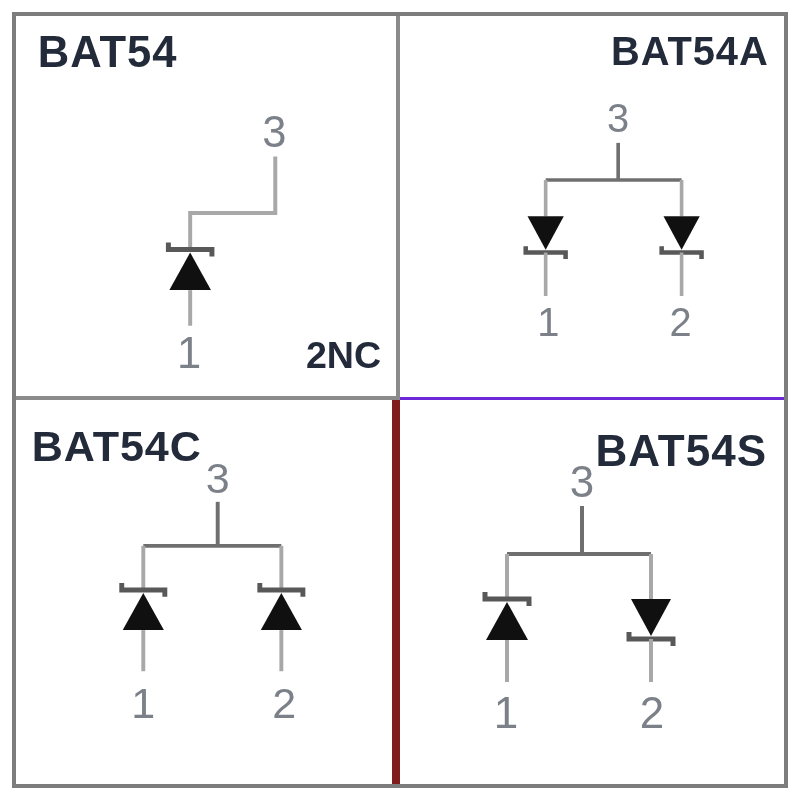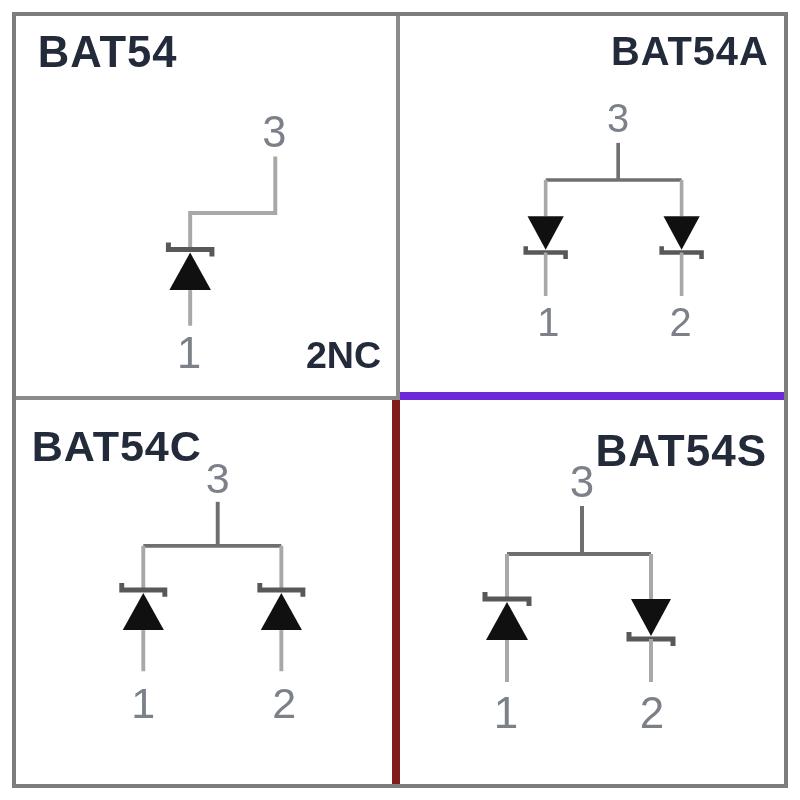--- a/index.html
+++ b/index.html
@@ -14,21 +14,21 @@
     position: absolute;
     inset: 12px;
     border: 4px solid #7d7d7d;
     display: grid;
     grid-template-columns: 1fr 1fr;
     grid-template-rows: 1fr 1fr;
     background: #ffffff;
   }
   .cell { position: relative; overflow: hidden; text-align: center; }
   .cell-tl { border-right: 4px solid #8b8b8b; border-bottom: 4px solid #8b8b8b; }
-  .cell-tr { border-bottom: 8px solid #6d28d9; padding-left: 36px; }
+  .cell-tr { border-bottom: 3px solid #6d28d9; padding-left: 36px; }
   .cell-bl { border-right: 8px solid #7f1d1d; }
   .cell svg { display: block; width: 100%; height: 100%; }
 
   .part-title {
     font-size: 44px;
     font-weight: bold;
     fill: #232b3a;
     letter-spacing: 1px;
   }
   .pin-digit {

